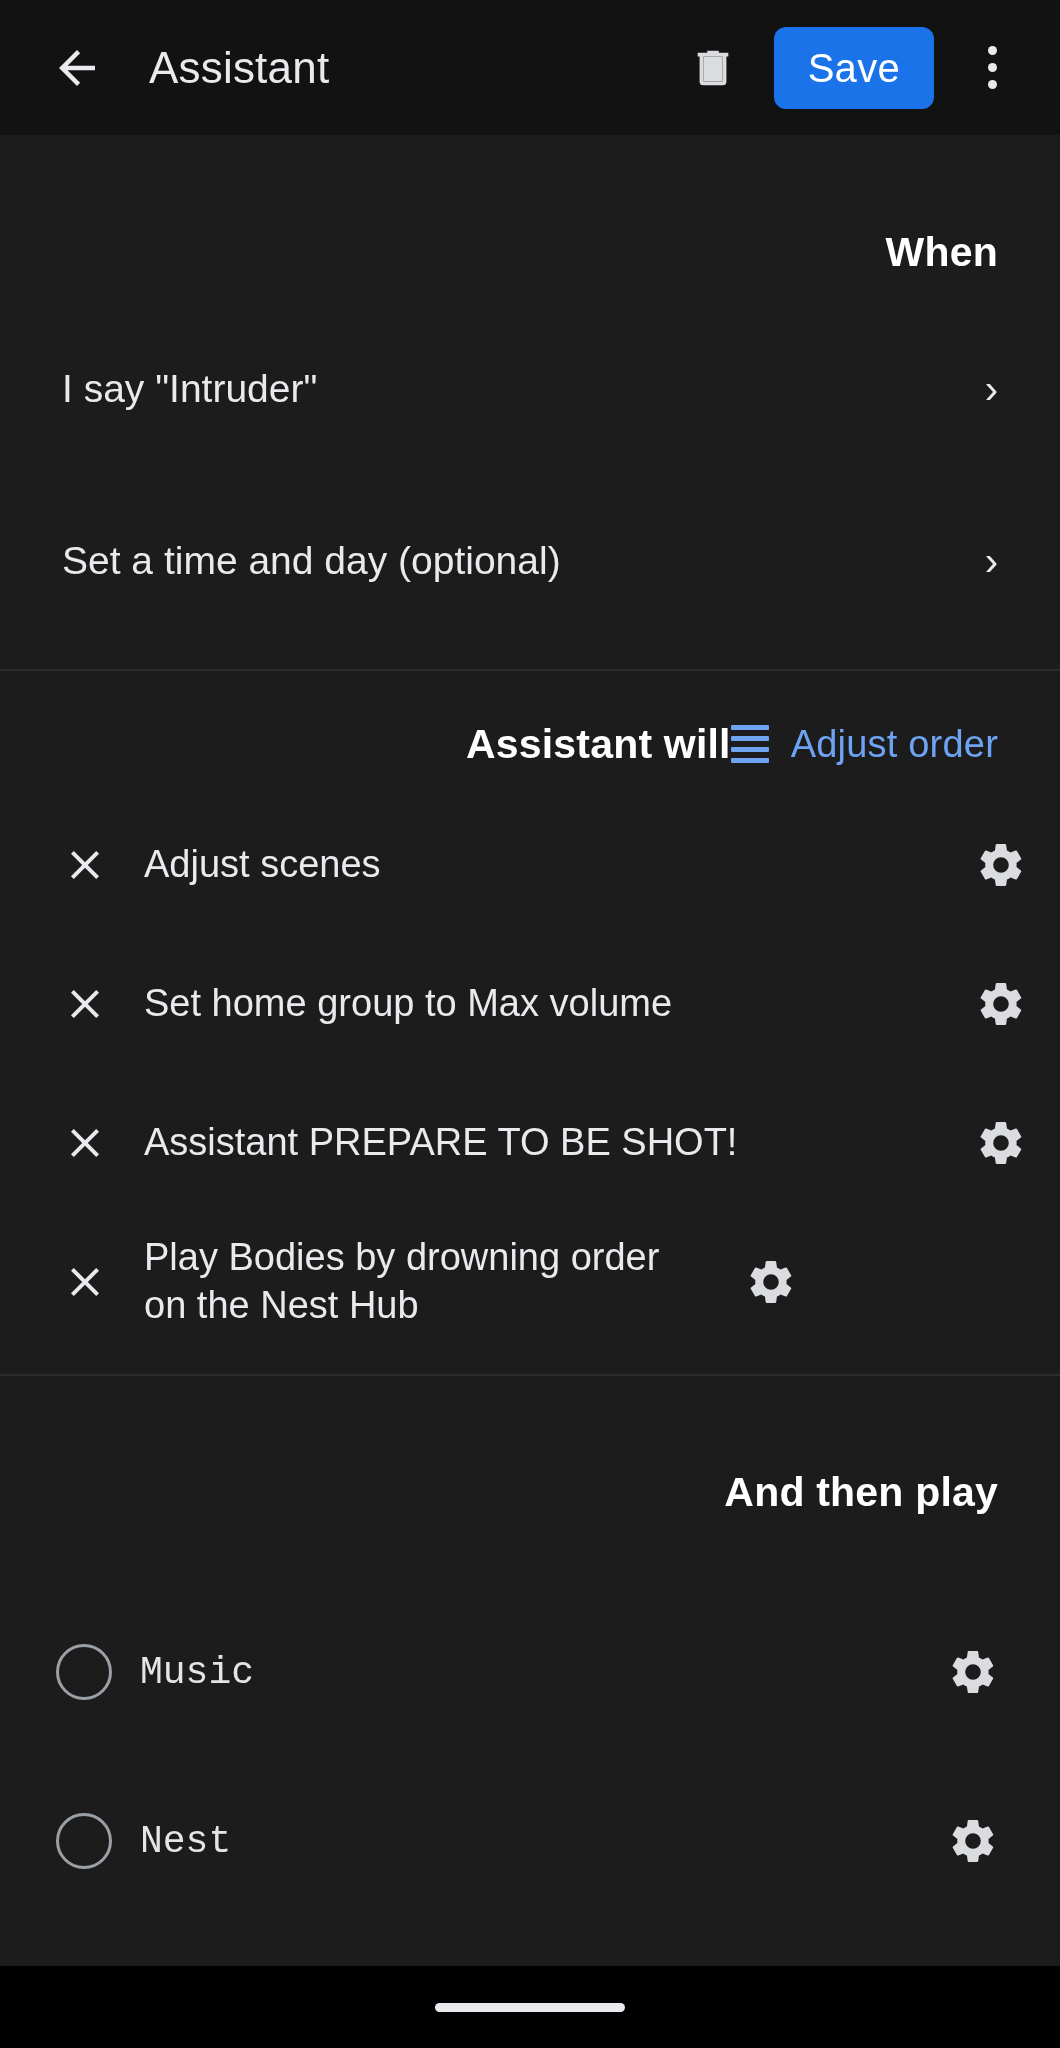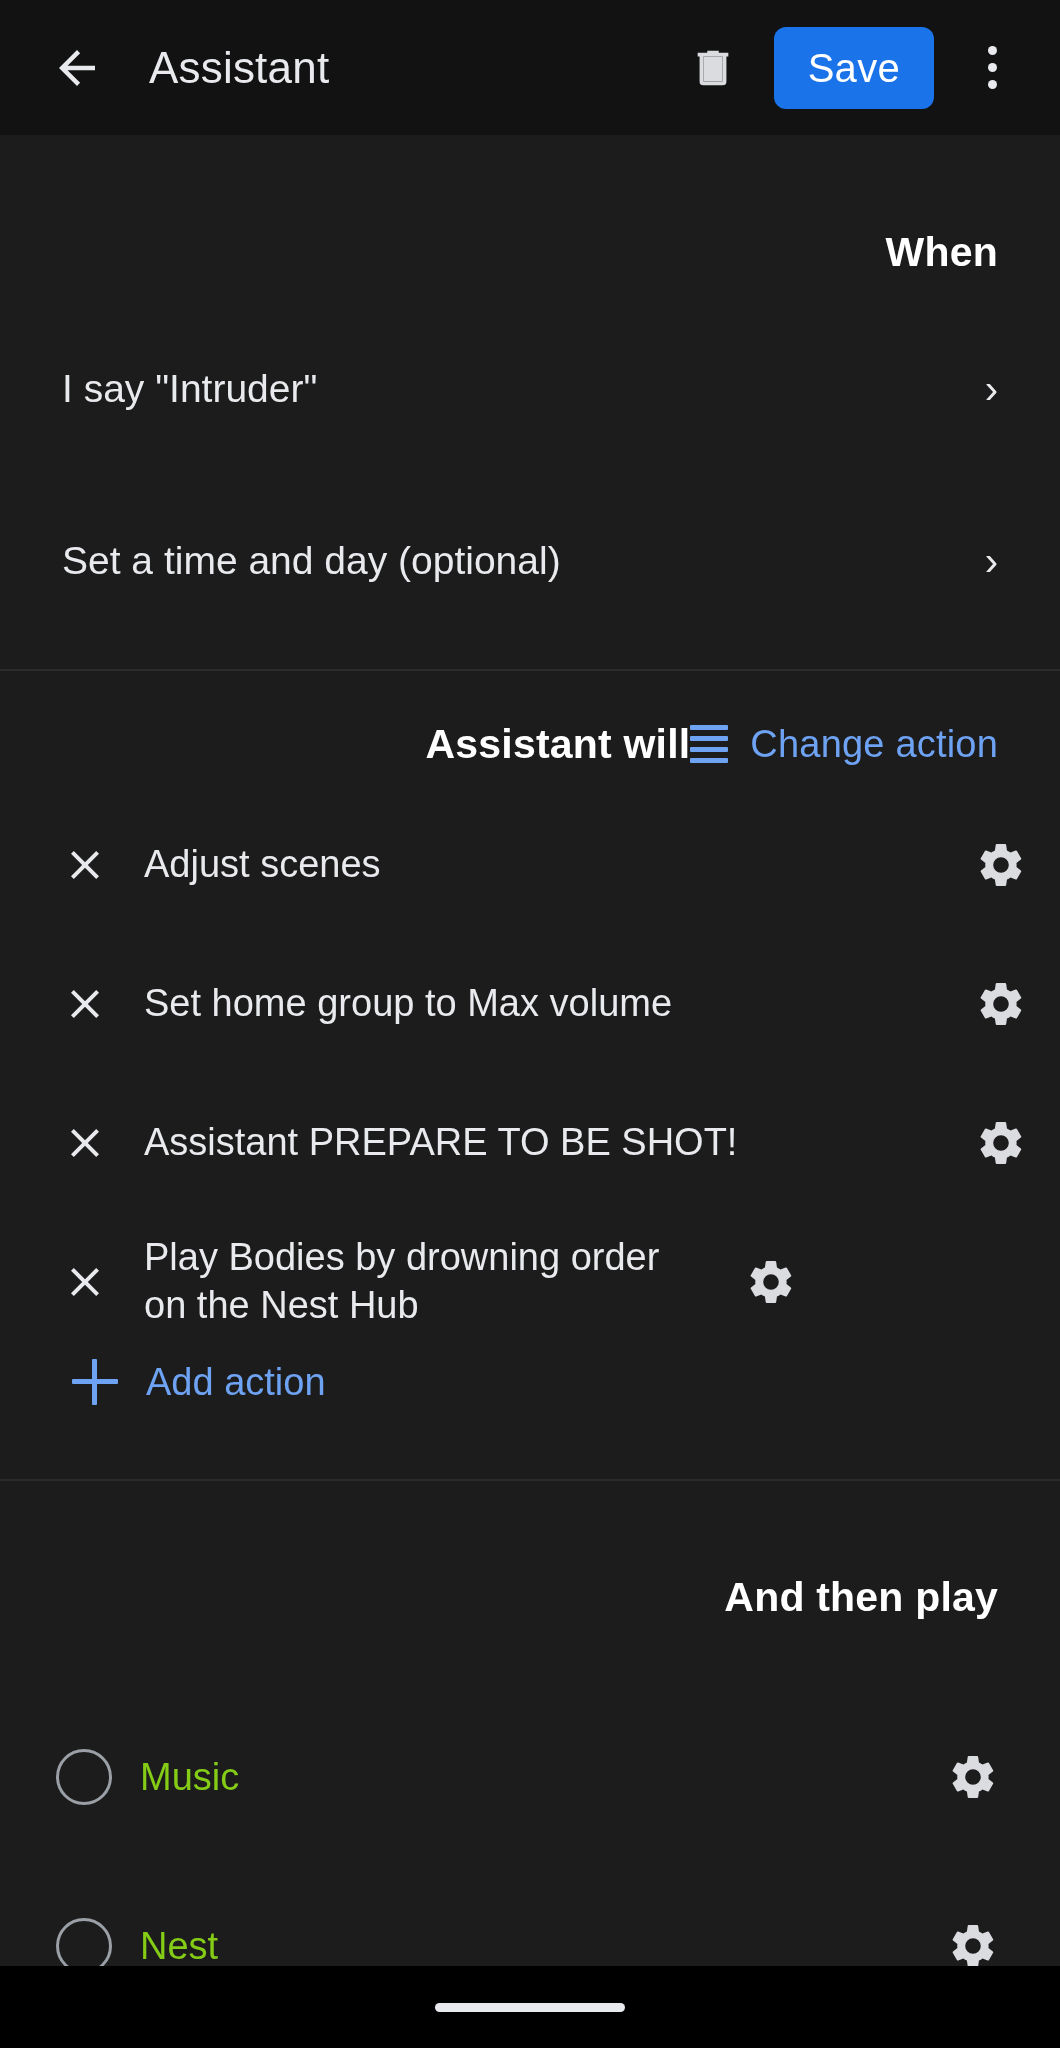--- a/index.html
+++ b/index.html
@@ -226,22 +226,23 @@
     width: 56px;
     height: 56px;
     border: 3px solid #9aa0a6;
     border-radius: 50%;
     flex: 0 0 auto;
     margin-left: 8px;
   }
   .radio-label {
     flex: 1 1 auto;
     font-size: 38px;
-    color: #84cc16;
+    color: #e5e5e5;
     margin-left: 28px;
+    font-family: Liberation Mono, monospace;
   }
 
   .spacer-sm { height: 44px; }
 
   
   .navbar {
     height: 82px;
     background: #000000;
     display: flex;
     align-items: center;
@@ -310,21 +311,21 @@
     <div class="section">
       <div class="section-head">
         <div class="section-title">Assistant will</div>
         <div class="change-order">
           <span class="reorder-icon">
             <i></i>
               <i></i>
               <i></i>
               <i></i>
           </span>
-          <span class="change-order-label">Change action</span>
+          <span class="change-order-label">Adjust order</span>
         </div>
       </div>
 
       <div class="action-row">
         <div class="x-btn">
           <svg width="48" height="48" viewBox="0 0 24 24">
             <path d="M19 6.4L17.6 5 12 10.6 6.4 5 5 6.4 10.6 12 5 17.6 6.4 19 12 13.4 17.6 19 19 17.6 13.4 12z" fill="#e8eaed"></path>
           </svg>
         </div>
         <div class="action-label">Adjust scenes</div>
@@ -376,24 +377,20 @@
           </svg>
         </div>
         <div class="action-label" style="max-width:590px">Play Bodies by drowning order on the Nest Hub</div>
         <div class="gear-btn">
           <svg width="52" height="52" viewBox="0 0 24 24">
             <path d="M19.14 12.94a7.07 7.07 0 0 0 0-1.88l2.03-1.58a.5.5 0 0 0 .12-.64l-1.92-3.32a.5.5 0 0 0-.6-.22l-2.39.96a7.03 7.03 0 0 0-1.63-.94l-.36-2.54a.5.5 0 0 0-.5-.42h-3.84a.5.5 0 0 0-.5.42l-.36 2.54c-.59.24-1.13.56-1.63.94l-2.39-.96a.5.5 0 0 0-.6.22L2.65 8.84a.5.5 0 0 0 .12.64l2.03 1.58a7.07 7.07 0 0 0 0 1.88l-2.03 1.58a.5.5 0 0 0-.12.64l1.92 3.32c.12.22.38.3.6.22l2.39-.96c.5.38 1.04.7 1.63.94l.36 2.54c.04.24.25.42.5.42h3.84c.25 0 .46-.18.5-.42l.36-2.54c.59-.24 1.13-.56 1.63-.94l2.39.96c.22.08.48 0 .6-.22l1.92-3.32a.5.5 0 0 0-.12-.64l-2.03-1.58zM12 15.6A3.6 3.6 0 1 1 12 8.4a3.6 3.6 0 0 1 0 7.2z" fill="#dadce0"></path>
           </svg>
         </div>
       </div>
 
-      <div class="add-action">
-        <span class="plus-icon"></span>
-        <span class="add-action-label">Add action</span>
-      </div>
 
       <div class="spacer-sm"></div>
     </div>
 
     <div class="divider"></div>
 
     <div class="section">
       <div class="spacer-sm"></div>
       <div class="section-head">
         <div class="section-title">And then play</div>

